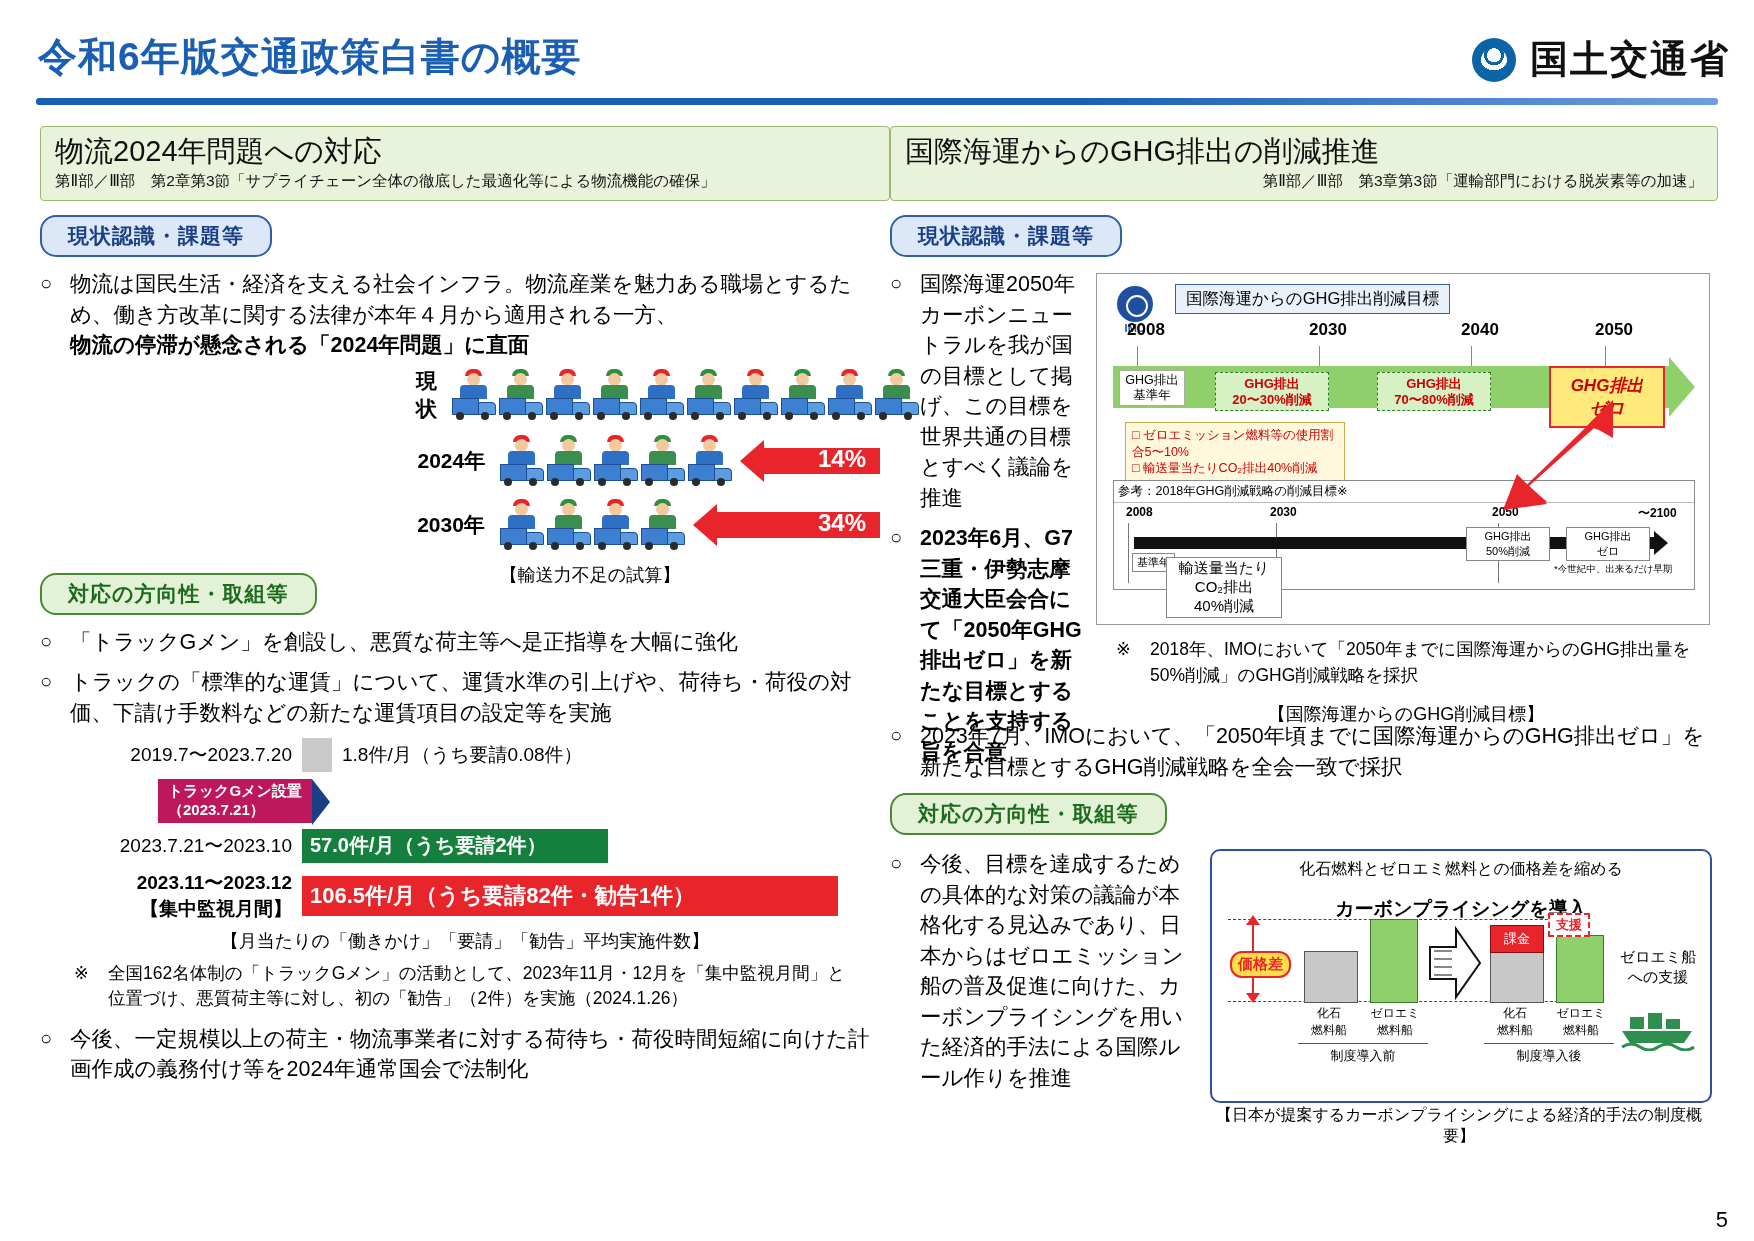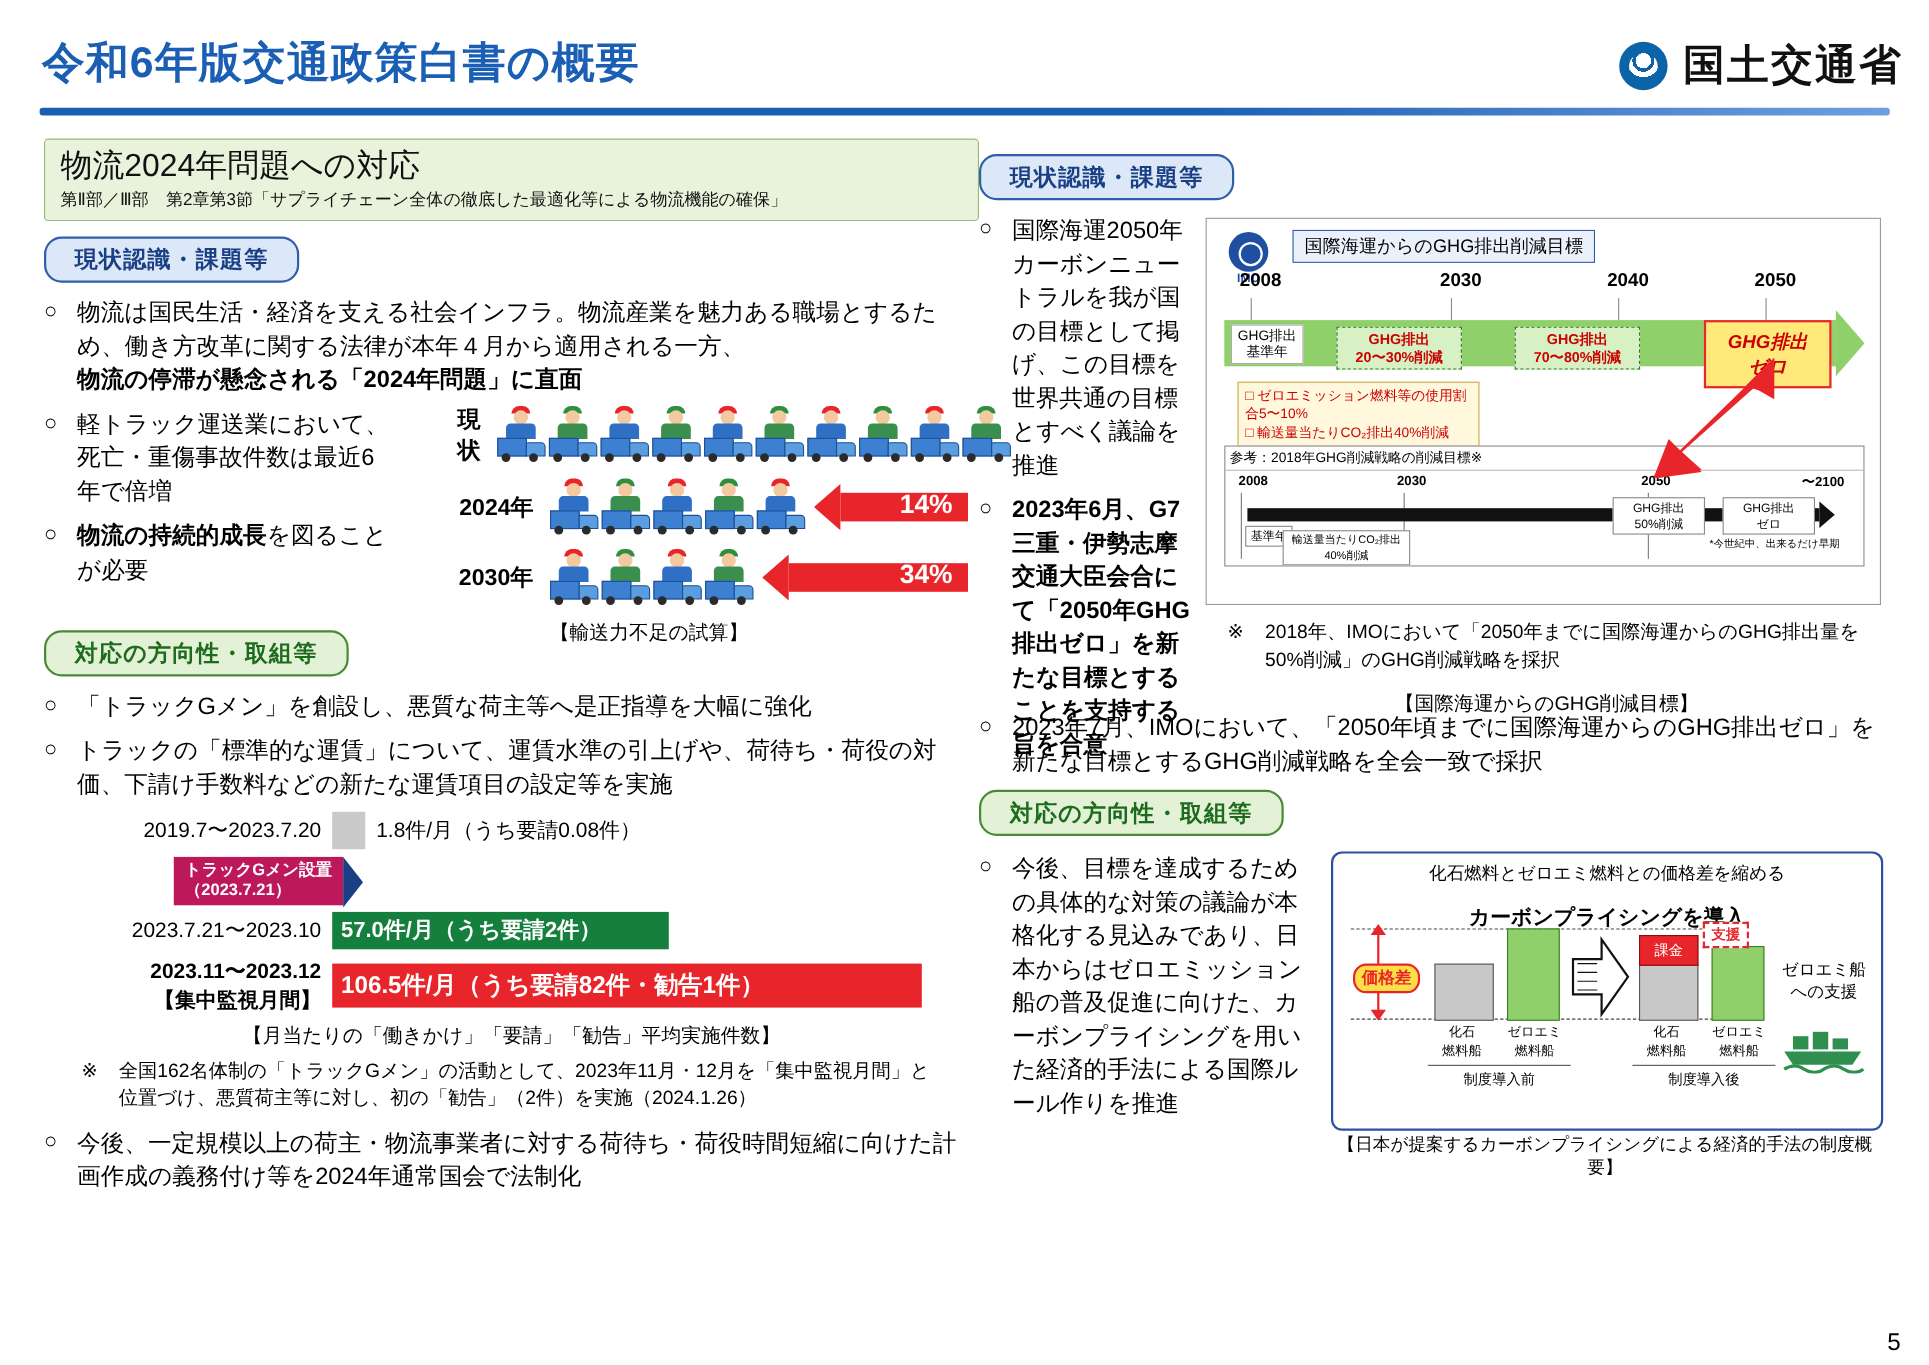--- a/index.html
+++ b/index.html
@@ -163,28 +163,20 @@
   </div>
 
   <ul class="bul" style="margin-top:12px">
     <li>
       <span>物流は国民生活・経済を支える社会インフラ。物流産業を魅力ある職場とするため、働き方改革に関する法律が本年４月から適用される一方、</span><br>
       <span class="b">物流の停滞が懸念される「2024年問題」に直面</span>
     </li>
   </ul>
 
   <div style="position:relative;height:200px;margin-top:4px">
-    <ul class="bul" style="width:320px">
-      <li>
-        <span>軽トラック運送業において、死亡・重傷事故件数は最近6年で倍増</span>
-      </li>
-      <li>
-        <span class="b">物流の持続的成長</span><span>を図ることが必要</span>
-      </li>
-    </ul>
 
     <div class="truck-chart" style="position:absolute;left:340px;top:-4px;width:500px">
 
       <div class="truck-row">
         <div class="rlabel">現状</div>
         <div style="display:flex">
           <div class="truck-unit">
               <div class="head">
                 <div class="cap" style="background:#e8252a"></div>
                 <div class="face"></div>
@@ -499,20 +491,24 @@
 
   <ul class="bul" style="margin-top:12px">
     <li>
       <span>今後、一定規模以上の荷主・物流事業者に対する荷待ち・荷役時間短縮に向けた計画作成の義務付け等を2024年通常国会で法制化</span>
     </li>
   </ul>
 </div>
 
 <div class="col col-right">
 
+  <div class="section-banner">
+    <div class="sb-title">国際海運からのGHG排出の削減推進</div>
+    <div class="sb-sub right">第Ⅱ部／Ⅲ部　第3章第3節「運輸部門における脱炭素等の加速」</div>
+  </div>
 
   <div style="margin-top:14px">
     <span class="pill pill-blue">現状認識・課題等</span>
   </div>
 
   <div style="position:relative;height:520px;margin-top:12px">
     <ul class="bul" style="width:196px">
       <li>
         <span>国際海運2050年カーボンニュートラルを我が国の目標として掲げ、この目標を世界共通の目標とすべく議論を推進</span>
       </li>
@@ -567,21 +563,21 @@
           <div style="position:absolute;left:12px;top:2px;font-size:12px;font-weight:bold">2008</div>
           <div style="position:absolute;left:156px;top:2px;font-size:12px;font-weight:bold">2030</div>
           <div style="position:absolute;left:378px;top:2px;font-size:12px;font-weight:bold">2050</div>
           <div style="position:absolute;left:524px;top:2px;font-size:12px;font-weight:bold">〜2100</div>
           <div style="position:absolute;left:14px;top:20px;height:60px;border-left:1px solid #777"></div>
           <div style="position:absolute;left:162px;top:20px;height:60px;border-left:1px solid #777"></div>
           <div style="position:absolute;left:384px;top:20px;height:60px;border-left:1px solid #777"></div>
           <div style="position:absolute;left:20px;top:34px;width:520px;height:12px;background:#111"></div>
           <div style="position:absolute;left:540px;top:28px;width:0;height:0;border-top:12px solid transparent;border-bottom:12px solid transparent;border-left:14px solid #111"></div>
           <div style="position:absolute;left:18px;top:50px;font-size:11px;border:1px solid #888;background:#fff;padding:1px 4px">基準年</div>
-          <div style="position:absolute;left:52px;top:54px;width:108px;font-size:10px;white-space:pre-line;border:1px solid #888;background:#fff;padding:1px 3px;text-align:center">輸送量当たりCO₂排出
+          <div style="position:absolute;left:52px;top:54px;width:108px;font-size:15px;white-space:pre-line;border:1px solid #888;background:#fff;padding:1px 3px;text-align:center">輸送量当たりCO₂排出
 40%削減</div>
           <div style="position:absolute;left:352px;top:24px;width:76px;font-size:11px;white-space:pre-line;border:1px solid #888;background:#fff;padding:1px 3px;text-align:center">GHG排出
 50%削減</div>
           <div style="position:absolute;left:452px;top:24px;width:76px;font-size:11px;white-space:pre-line;border:1px solid #888;background:#fff;padding:1px 3px;text-align:center">GHG排出
 ゼロ</div>
           <div style="position:absolute;left:440px;top:60px;font-size:9.5px">*今世紀中、出来るだけ早期</div>
         </div>
       </div>
 
       <svg style="position:absolute;left:398px;top:126px;width:130px;height:110px" viewBox="0 0 130 110">

